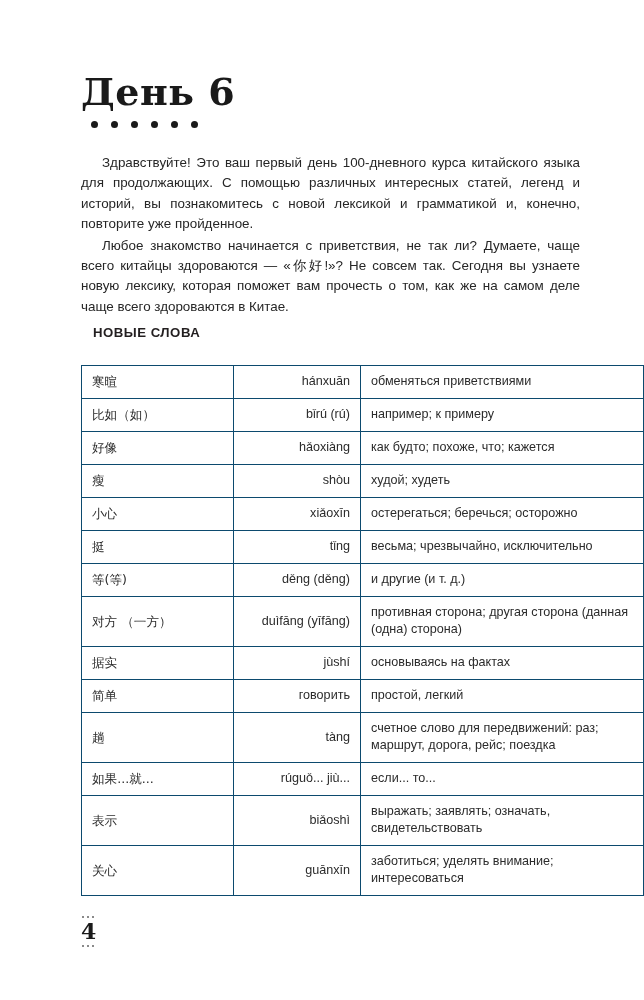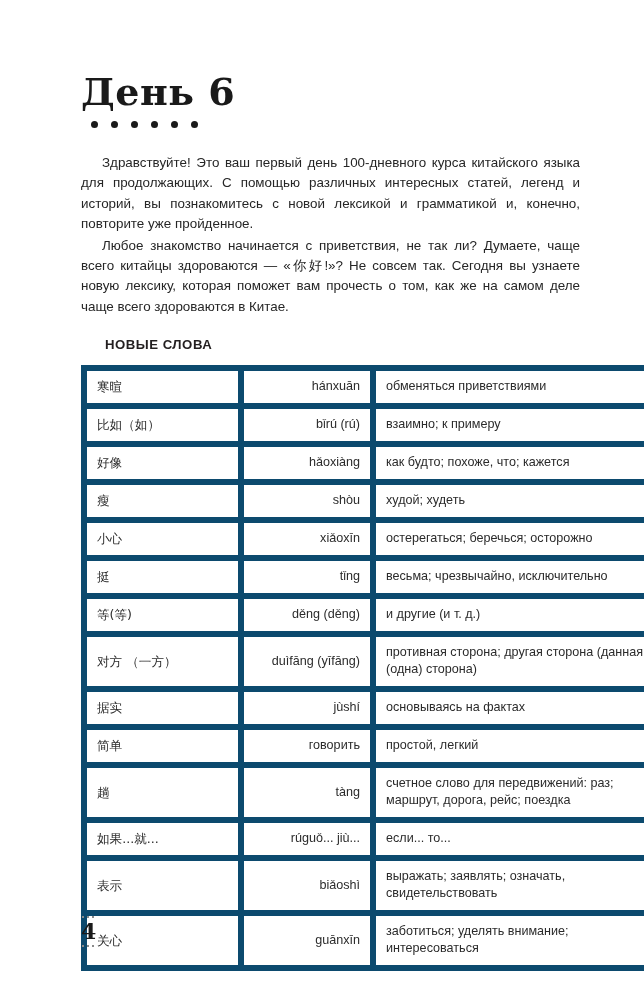--- a/index.html
+++ b/index.html
@@ -76,41 +76,41 @@
   }
   .cjk {
     font-family: "DejaVu Sans", sans-serif;
   }
 
   
   .section-heading {
     position: absolute;
     left: 12px;
     top: 325px;
-    margin: 12px;
+    margin: 0;
     font-size: 13.2px;
     font-weight: 700;
     letter-spacing: 0.5px;
     color: #231f20;
   }
 
   
   .vocab-table-wrap {
     position: absolute;
     left: 0;
     top: 365px;
     width: 499px;
   }
   table.vocab {
     border-collapse: collapse;
     width: 499px;
     table-layout: fixed;
   }
   table.vocab td {
-    border: 6px solid #0c4a6e;
+    border: 1px solid #0c4a6e;
     padding: 7px 10px 8px 10px;
     vertical-align: middle;
     font-size: 12.6px;
     line-height: 17px;
     color: #2b2b2b;
   }
   td.col-hanzi {
     width: 131px;
     font-family: "DejaVu Sans", sans-serif;
     font-size: 14.5px;
@@ -185,21 +185,21 @@
     <table class="vocab">
       <tbody>
           <tr>
             <td class="col-hanzi">寒暄</td>
             <td class="col-pinyin">hánxuān</td>
             <td class="col-meaning">обменяться приветствиями</td>
           </tr>
           <tr>
             <td class="col-hanzi">比如（如）</td>
             <td class="col-pinyin">bǐrú (rú)</td>
-            <td class="col-meaning">взаимно; к примеру</td>
+            <td class="col-meaning">например; к примеру</td>
           </tr>
           <tr>
             <td class="col-hanzi">好像</td>
             <td class="col-pinyin">hǎoxiàng</td>
             <td class="col-meaning">как будто; похоже, что; кажется</td>
           </tr>
           <tr>
             <td class="col-hanzi">瘦</td>
             <td class="col-pinyin">shòu</td>
             <td class="col-meaning">худой; худеть</td>

